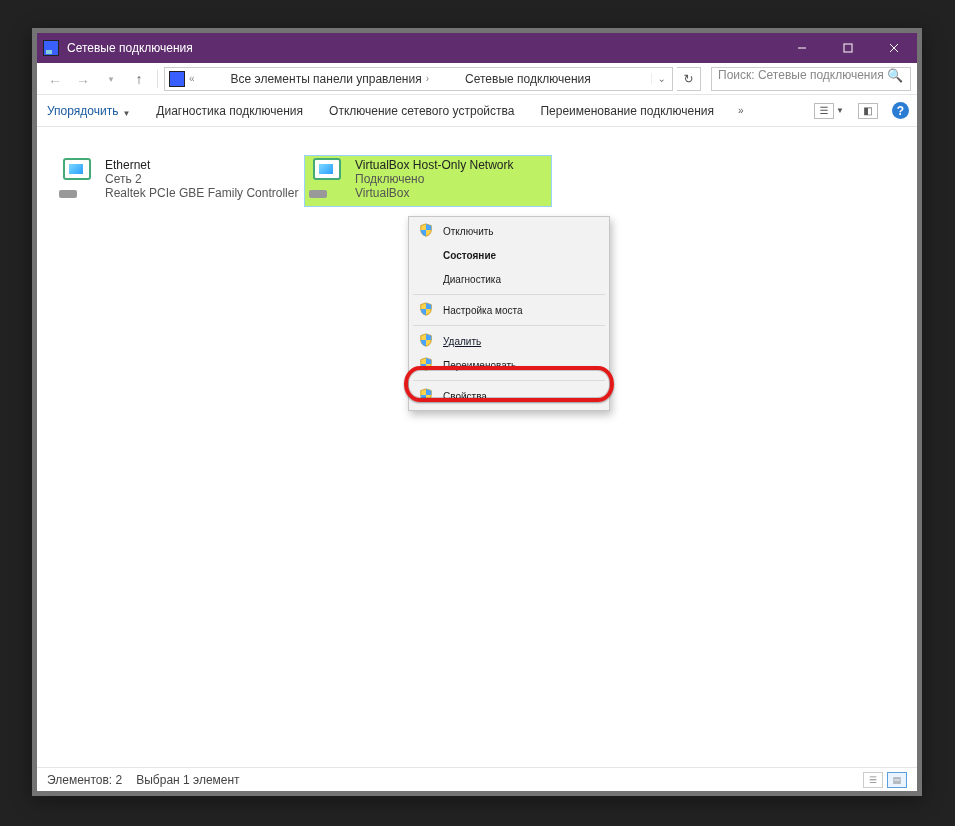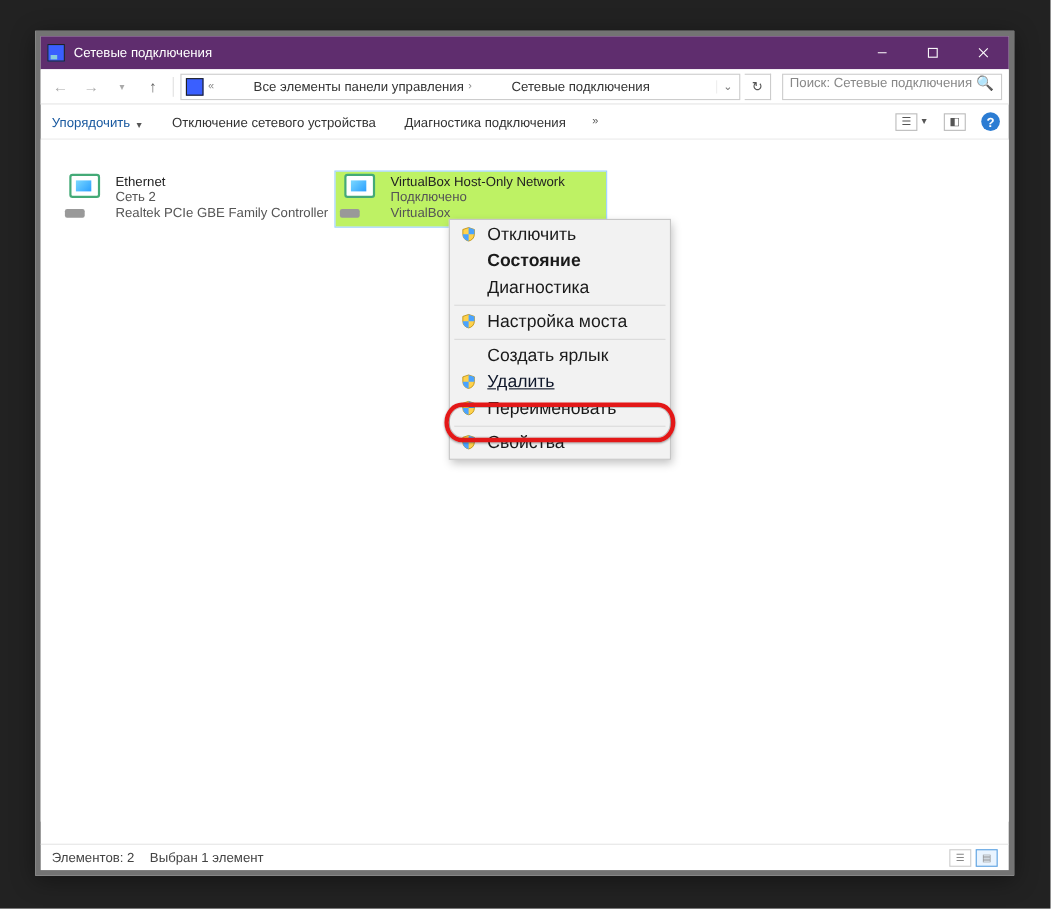--- a/index.html
+++ b/index.html
@@ -156,26 +156,26 @@
     width:18px; height:8px; background:#999; border-radius:2px;
   }
   .conn-text { display: flex; flex-direction: column; line-height: 14px; }
   .conn-text .name { color: #222; }
   .conn-text .status { color: #555; }
   .conn-text .detail { color: #555; }
 
   
   .ctxmenu {
     position: absolute;
-    left: 371px; top: 72px;
+    left: 371px; top: 89px;
     width: 202px;
     background: #f2f2f2;
     border: 1px solid #c6c6c6;
     box-shadow: 2px 4px 8px rgba(0,0,0,.25);
-    font-size: 16px;
+    font-size: 10px;
     padding: 2px;
   }
   .ctx-row {
     height: 24px;
     display: flex; align-items: center;
     padding-left: 32px;
     color: #1a1a1a;
     position: relative;
   }
   .ctx-row.bold { font-weight: 600; }
@@ -263,24 +263,27 @@
       <span class="mag">🔍</span>
     </div>
   </div>
 
   <div class="toolbar">
     <div class="tool-item accent">
       <span>Упорядочить</span>
       <span class="mini-arrow">▼</span>
     </div>
     <div class="tool-item">
+        <span>Диагностика подключения</span>
+      </div>
+    <div class="tool-item">
         <span>Отключение сетевого устройства</span>
       </div>
     <div class="tool-item">
-        <span>Диагностика подключения</span>
+        <span>Переименование подключения</span>
       </div>
     <div class="tool-overflow">»</div>
     <div class="tool-right">
       <div style="display:flex;gap:2px;align-items:center;">
         <span class="view-pill">☰</span>
         <span class="mini-arrow" style="font-size:8px;color:#555;">▼</span>
       </div>
       <span class="view-pill">◧</span>
       <span class="help-circle">?</span>
     </div>
@@ -337,23 +340,20 @@
             <svg viewBox="0 0 16 16">
               <path d="M8 1 L14 3 V8 C14 12 11 14.5 8 15 C5 14.5 2 12 2 8 V3 Z" fill="#ffd24d" stroke="#b78800" stroke-width="0.8"></path>
               <path d="M8 1 L14 3 V8 L8 8 Z" fill="#4aa3ff"></path>
               <path d="M8 8 L2 8 V3 L8 1 Z" fill="#4aa3ff" opacity="0"></path>
               <path d="M8 8 L8 15 C5 14.5 2 12 2 8 Z" fill="#4aa3ff"></path>
             </svg>
           </span>
           <span>Настройка моста</span>
         </div>
         <div class="ctx-sep"></div>
-        <div class="ctx-row">
-          <span>Создать ярлык</span>
-        </div>
         <div class="ctx-row disabled">
           <span class="shield">
             <svg viewBox="0 0 16 16">
               <path d="M8 1 L14 3 V8 C14 12 11 14.5 8 15 C5 14.5 2 12 2 8 V3 Z" fill="#ffd24d" stroke="#b78800" stroke-width="0.8"></path>
               <path d="M8 1 L14 3 V8 L8 8 Z" fill="#4aa3ff"></path>
               <path d="M8 8 L2 8 V3 L8 1 Z" fill="#4aa3ff" opacity="0"></path>
               <path d="M8 8 L8 15 C5 14.5 2 12 2 8 Z" fill="#4aa3ff"></path>
             </svg>
           </span>
           <span>Удалить</span>

